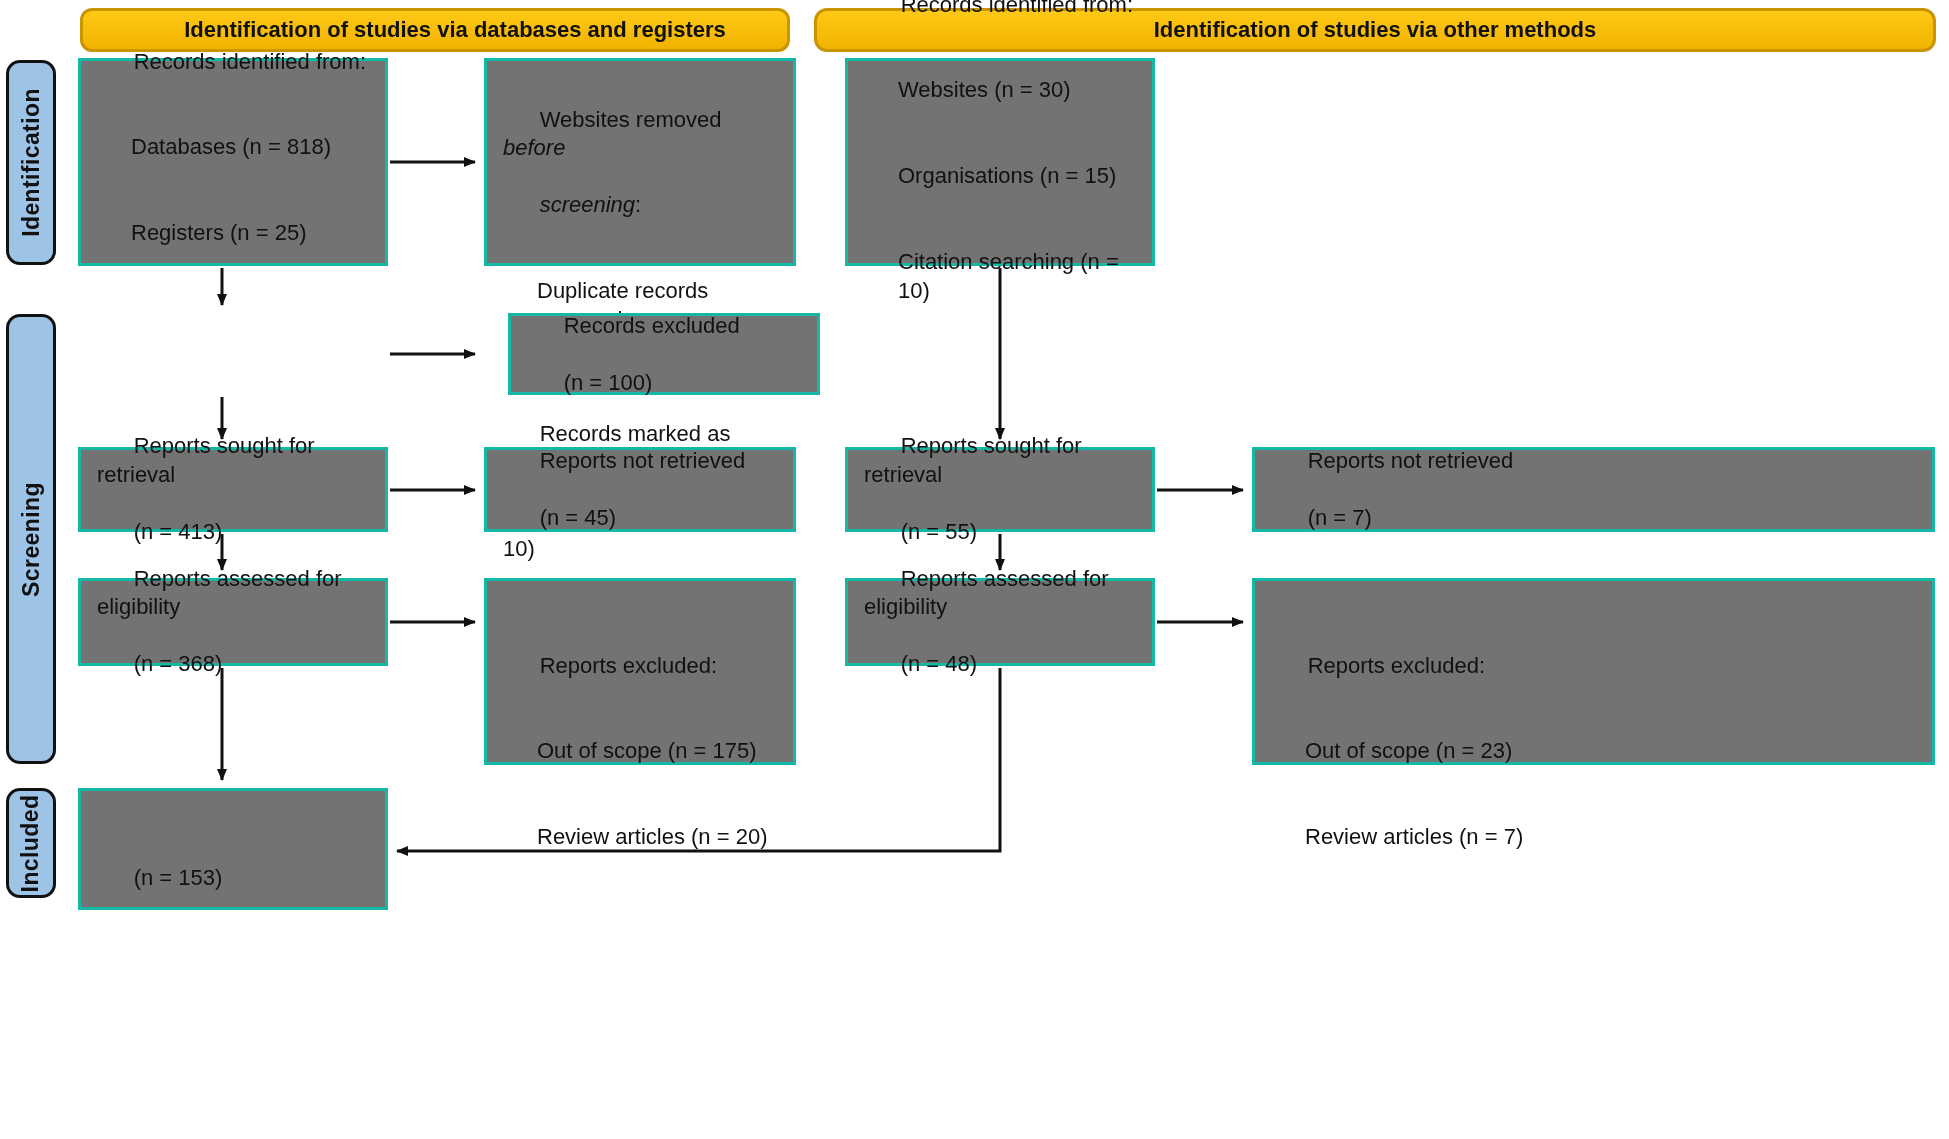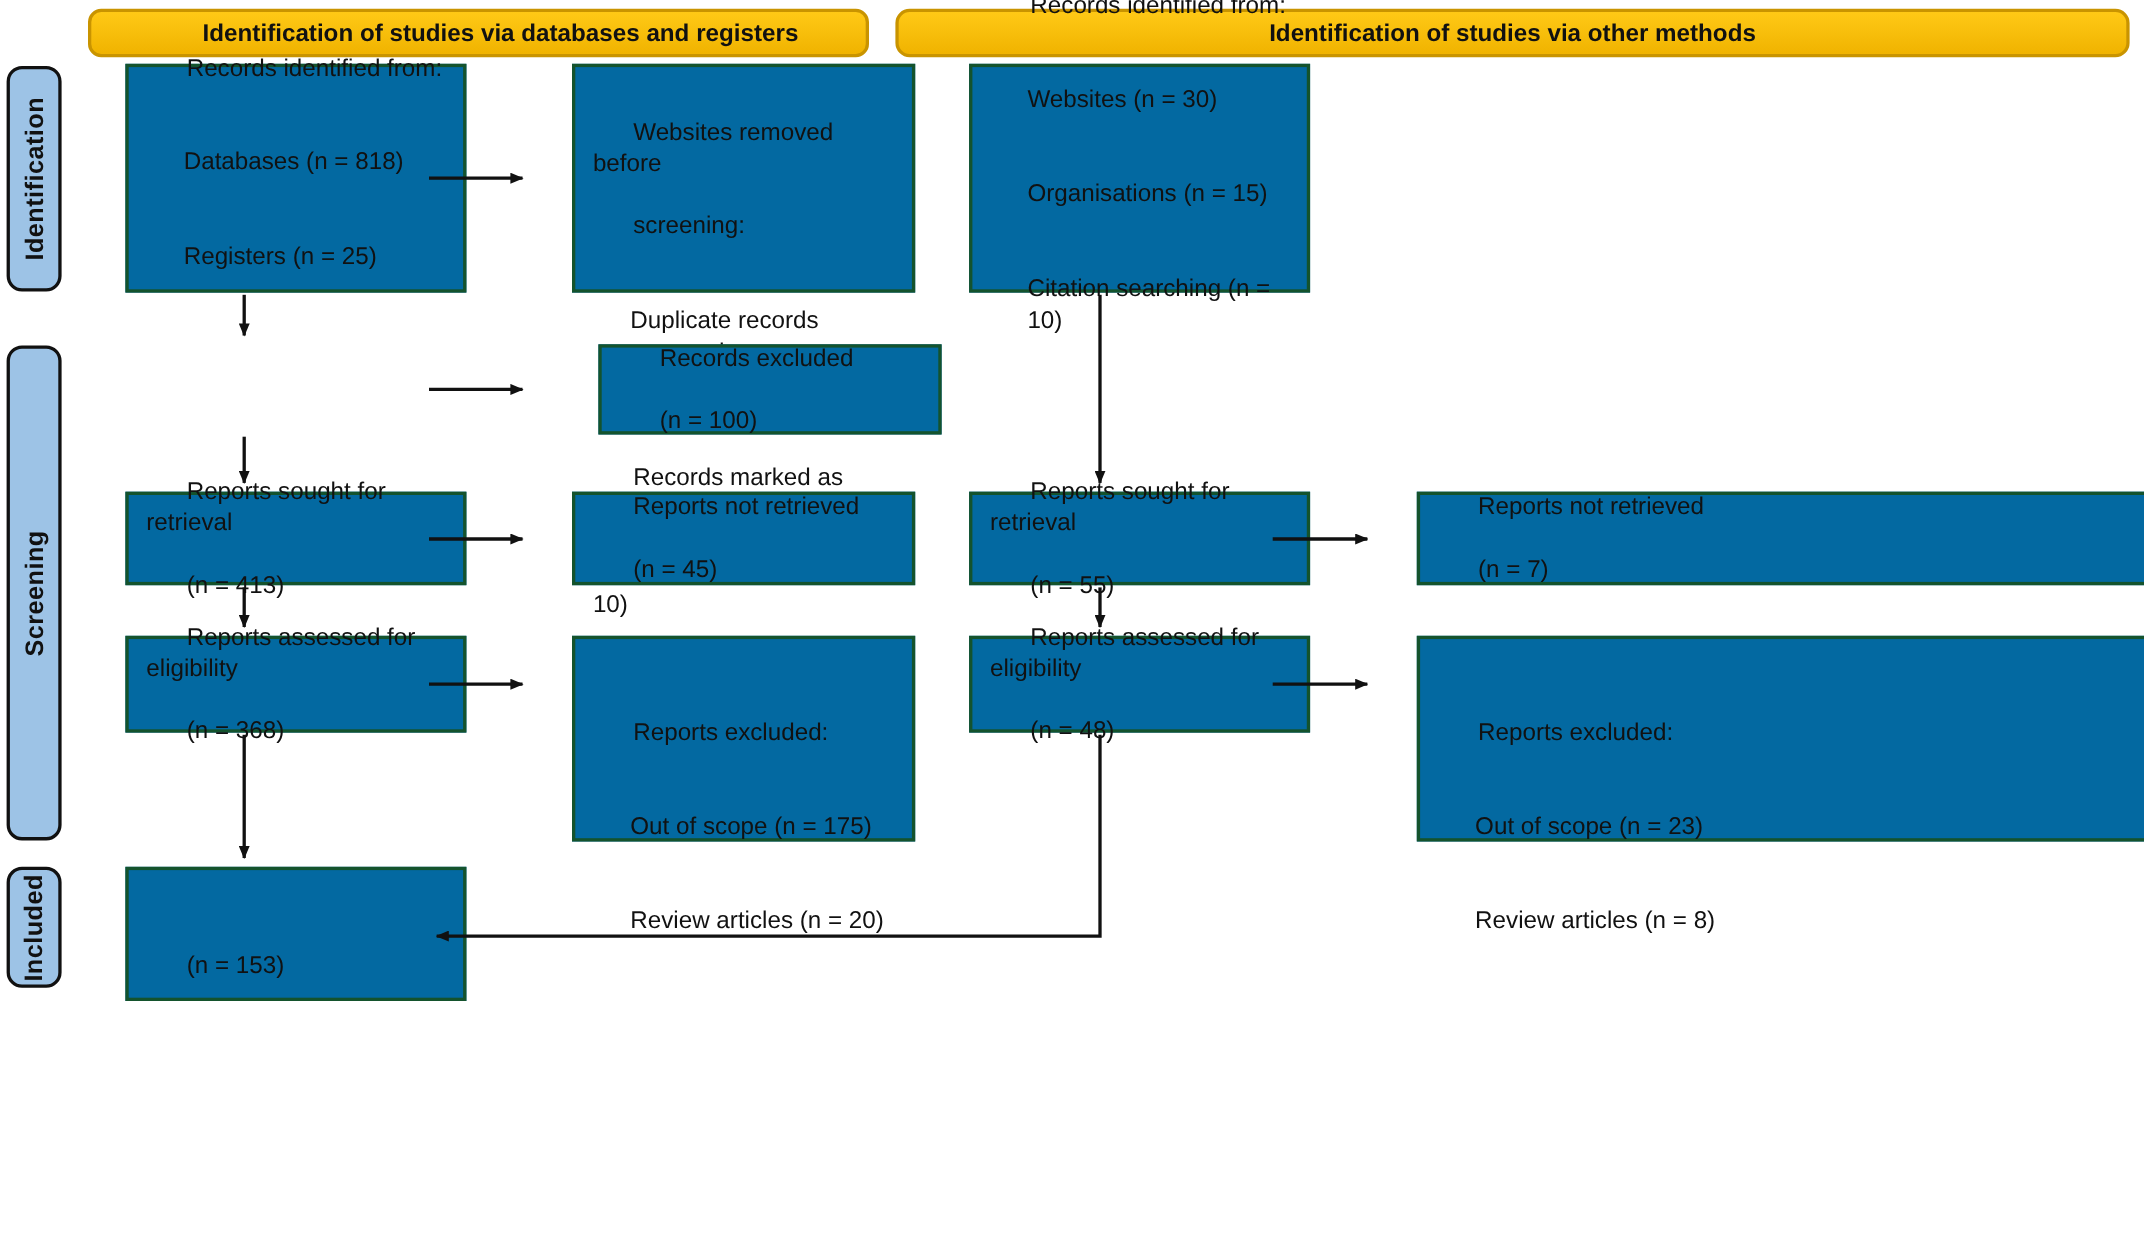--- a/index.html
+++ b/index.html
@@ -50,44 +50,43 @@
     justify-content: center;
     font-weight: bold;
     font-size: 22px;
     color: #111111;
     text-align: center;
   }
 
   
   .node {
     position: absolute;
-    background: #0369a1;
-    border: 3px solid #14532d;
+    background: #737373;
+    border: 3px solid #14b8a6;
     box-sizing: border-box;
     padding: 0;
-    margin-left: 36px;
   }
   .node .node-text {
     position: absolute;
     left: 16px;
     right: 8px;
     font-size: 22px;
     line-height: 1.30;
     color: #111111;
     white-space: pre-wrap;
   }
   .node.v-center .node-text {
     top: 50%;
     transform: translateY(-50%);
   }
   .node.v-top .node-text {
     top: 16px;
   }
   .indent-1 { padding-left: 34px; display: block; }
-  .ital { }
+  .ital { font-style: italic; }
 
   
   .conn {
     position: absolute;
     overflow: visible;
   }
   .conn line, .conn path, .conn polyline {
     stroke: #111111;
     fill: none;
   }
@@ -210,21 +209,21 @@
     <div class="node-text">
       <span>Reports assessed for eligibility</span><br>
       <span>(n = 48)</span>
     </div>
   </div>
 
   <div class="node" style="left:1252px; top:578px; width:683px; height:187px;">
     <div class="node-text" style="top:42px;">
       <span>Reports excluded:</span><br>
       <span class="indent-1">Out of scope (n = 23)</span>
-      <span class="indent-1">Review articles (n = 8)</span>
+      <span class="indent-1">Review articles (n = 7)</span>
     </div>
   </div>
 
   <svg class="conn" style="left:0; top:0;" width="1949" height="1139">
     <defs>
       <marker id="ah" markerWidth="10" markerHeight="8" refX="9" refY="4" orient="auto" markerUnits="userSpaceOnUse">
         <polygon class="arrowhead" points="0,0 10,4 0,8"></polygon>
       </marker>
       <marker id="ahL" markerWidth="12" markerHeight="10" refX="11" refY="5" orient="auto" markerUnits="userSpaceOnUse">
         <polygon class="arrowhead" points="0,0 12,5 0,10"></polygon>

